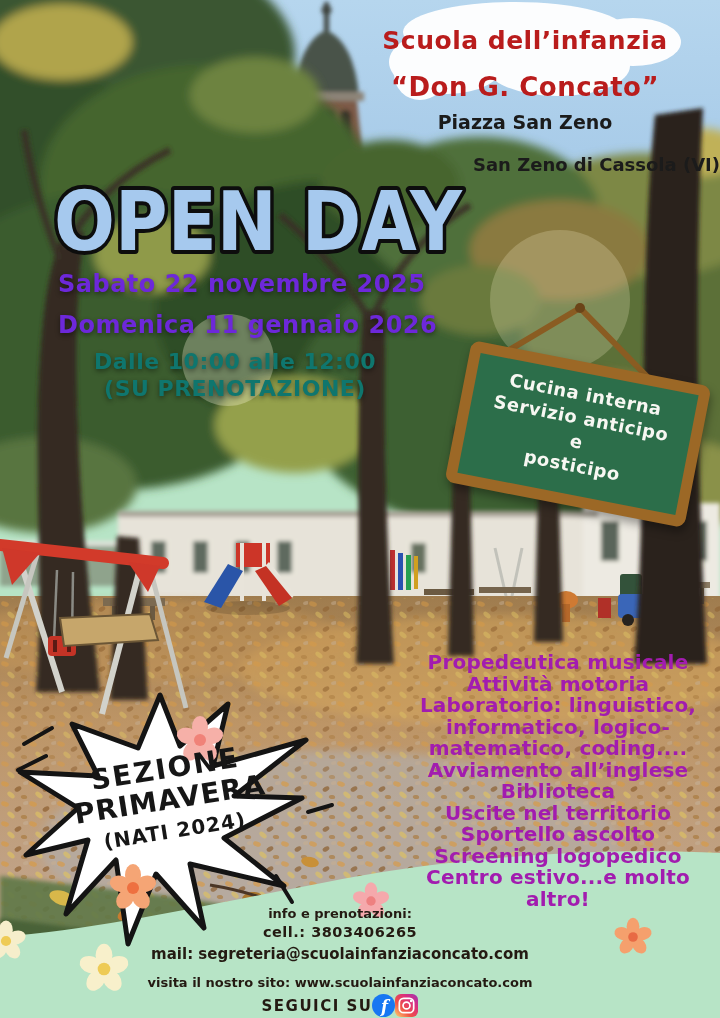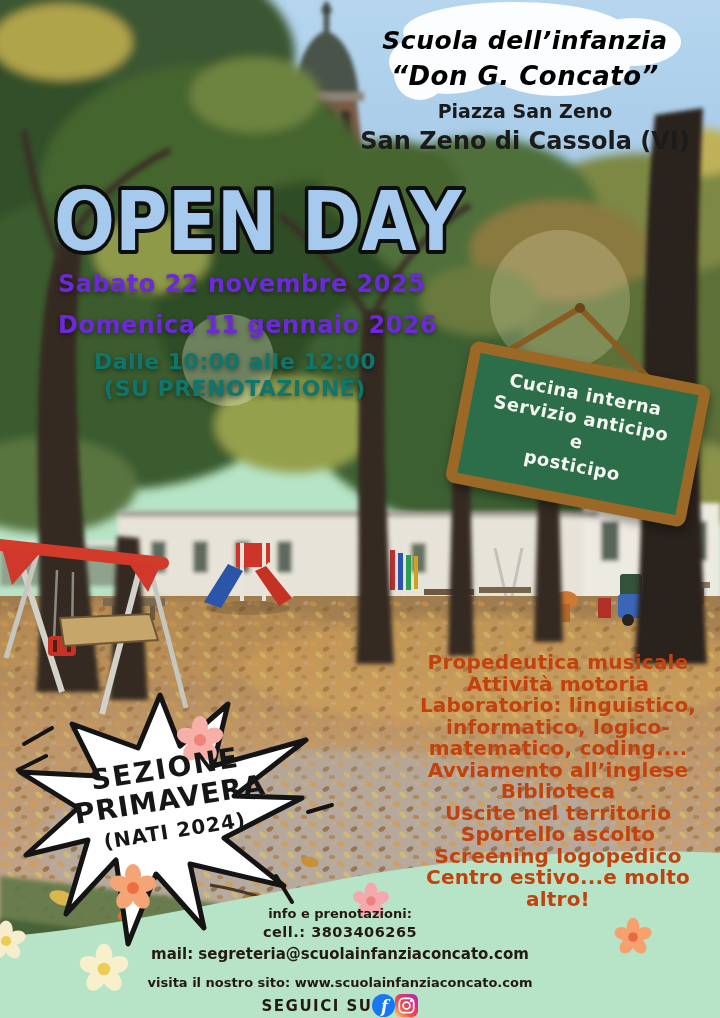--- a/index.html
+++ b/index.html
@@ -2,24 +2,24 @@
 <html><head>
 <meta charset="utf-8">
 <style>
   * { margin:0; padding:0; box-sizing:border-box; }
   body { width:720px; height:1018px; overflow:hidden; font-family:"DejaVu Sans", sans-serif; }
   .poster { position:relative; width:720px; height:1018px; overflow:hidden; background:#b7e4c6; }
   svg.bg, svg.decor { position:absolute; left:0; top:0; pointer-events:none; }
 
   
   .header { position:absolute; left:330px; top:26px; width:390px; text-align:center; z-index:5; }
-  .school-line { font-size:25px; font-weight:700; color:#000000; line-height:1.18; letter-spacing:.5px;font-style:italic; }
-  .school-line2 { font-size:26px; margin-top:5px; }
+  .school-line { font-size:25px; font-weight:700; color:#b91c1c; line-height:1.18; letter-spacing:.5px; }
+  .school-line2 { font-size:26px; margin-top:16px; }
   .addr-line { font-size:19px; font-weight:700; color:#1b1b1b; margin-top:9px; line-height:1.2; }
-  .addr-line2 { font-size:24px; margin-top:4px; }
+  .addr-line2 { font-size:18px; margin-top:20px;text-align:right; }
 
   
   .openday-wrap { position:absolute; left:38px; top:166px; z-index:5; }
 
   
   .dates { position:absolute; left:58px; top:270px; z-index:5; color:#6d28d9; font-weight:700;
            text-shadow:0 2px 5px rgba(0,0,0,.45); letter-spacing:.5px; }
   .date-line { font-size:24px; }
   .date-line + .date-line { margin-top:13px; }
   .timeblock { position:absolute; left:50px; top:349px; width:370px; text-align:center; z-index:5;
@@ -36,21 +36,21 @@
 
   
   .burst-text { position:absolute; left:52px; top:752px; width:235px; text-align:center; z-index:6;
                 transform:rotate(-9deg); color:#161616; font-weight:700; }
   .burst-l1 { font-size:28px; letter-spacing:2px; }
   .burst-l2 { font-size:28px; letter-spacing:1px; line-height:1.1; }
   .burst-l3 { font-size:20px; margin-top:3px; letter-spacing:1px; }
 
   
   .activities { position:absolute; left:396px; top:652px; width:324px; text-align:center; z-index:5;
-                color:#c2410c; font-weight:700; }
+                color:#a21caf; font-weight:700; }
   .activity-line { font-size:20px; line-height:21.5px; letter-spacing:.2px; }
 
   
   .footer { position:absolute; left:60px; top:906px; width:560px; text-align:center; z-index:6; color:#241a12; }
   .f-info { font-size:13px; font-weight:700; }
   .f-cell { font-size:14.5px; font-weight:700; margin-top:3px; letter-spacing:.5px; }
   .f-mail { font-size:15px; font-weight:700; margin-top:5px; }
   .f-site { font-size:13px; font-weight:700; margin-top:12px; }
   .f-follow { margin-top:4px; display:flex; align-items:center; justify-content:center; }
   .f-follow-label { font-size:15px; font-weight:700; letter-spacing:1.5px; }

